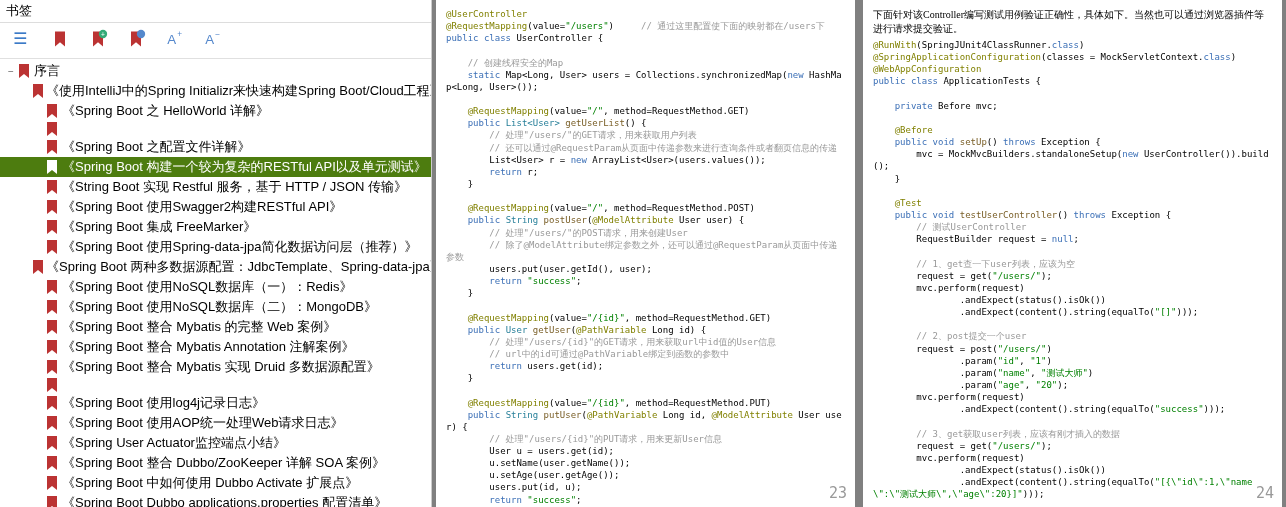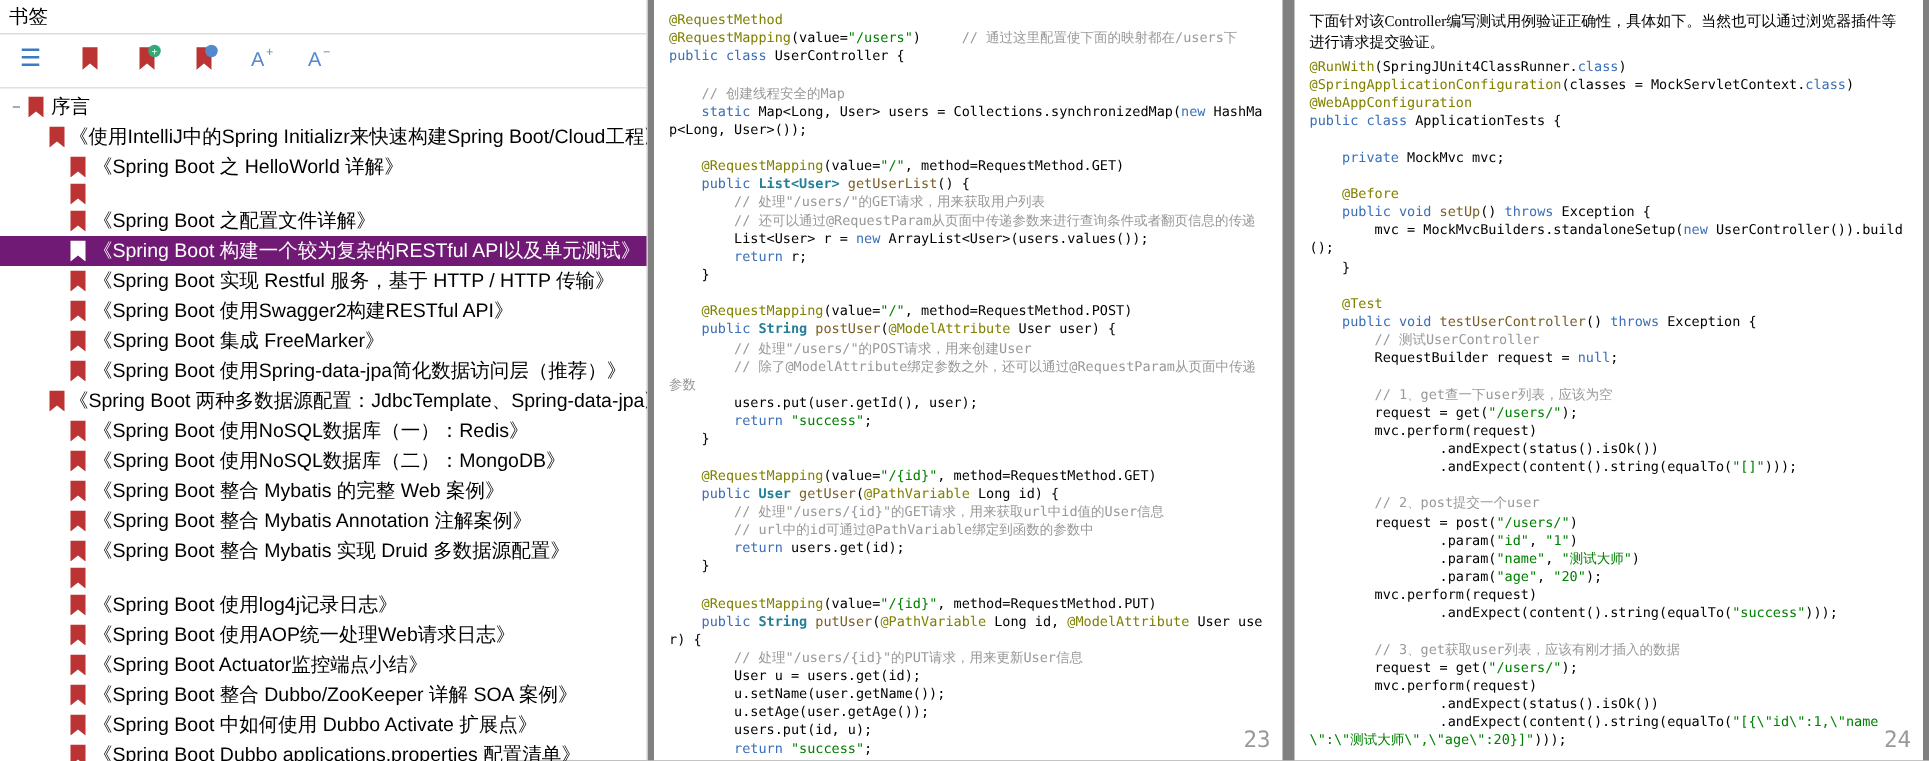--- a/index.html
+++ b/index.html
@@ -3,35 +3,35 @@
 <meta charset="utf-8">
 <style>
 * { margin: 0; padding: 0; box-sizing: border-box; }
 body { font-family: "Microsoft YaHei", sans-serif; font-size: 12px; background: #fff; display: flex; height: 507px; overflow: hidden; }
 .sidebar { width: 432px; border-right: 1px solid #ccc; display: flex; flex-direction: column; }
 .tab-header { padding: 2px 6px; font-size: 13px; border-bottom: 1px solid #ddd; }
 .toolbar { display: flex; gap: 18px; padding: 6px 12px; border-bottom: 1px solid #e0e0e0; align-items: center; }
 .toolbar svg { width: 20px; height: 20px; }
 .tree { flex: 1; overflow-y: auto; padding: 2px 0; }
 .tree-item { display: flex; align-items: center; padding: 1px 4px; cursor: pointer; white-space: nowrap; }
-.tree-item.selected { background: #701a75; color: #fff; }
+.tree-item.selected { background: #4d7c0f; color: #fff; }
 .tree-item .exp { width: 14px; text-align: center; color: #666; font-size: 10px; }
 .tree-item .bm { width: 14px; display: flex; align-items: center; }
 .tree-item .bm svg { width: 12px; height: 14px; }
 .tree-item .lbl { padding-left: 2px; font-size: 13px; }
 .tree-item.child { padding-left: 32px; }
 .pages { flex: 1; display: flex; background: #808080; gap: 8px; padding: 0 4px; }
 .page { flex: 1; background: #fff; padding: 8px 10px; font-family: Consolas, monospace; font-size: 9px; line-height: 1.35; position: relative; overflow: hidden; }
 .page .intro { font-family: Liberation Serif, serif; font-size: 10px; margin-bottom: 4px; }
 .pagenum { position: absolute; bottom: 4px; right: 8px; color: #999; font-size: 15px; }
 .kw { color: #3b6fb6; }
 .ann { color: #808000; }
 .str { color: #008000; }
 .cm { color: #999; margin-top: 12px; }
-.ty { color: #267f99; font-weight: bold; }
+.ty { color: #267f99; }
 .mth { color: #795e26; }
 pre { white-space: pre-wrap; word-break: break-all; }
 </style>
 </head>
 <body>
 
 <div class="sidebar">
   <div class="tab-header">书签</div>
   <div class="toolbar">
     <span><svg viewBox="0 0 24 24">
@@ -114,21 +114,21 @@
         </span>
         <span class="lbl">《Spring Boot 构建一个较为复杂的RESTful API以及单元测试》</span>
       </div>
       <div class="tree-item child">
         <span class="exp"></span>
         <span class="bm">
           <svg viewBox="0 0 12 14">
             <path d="M1 0v14l5-4 5 4V0z" fill="#b33"></path>
           </svg>
         </span>
-        <span class="lbl">《Spring Boot 实现 Restful 服务，基于 HTTP / HTTP 传输》</span>
+        <span class="lbl">《String Boot 实现 Restful 服务，基于 HTTP / JSON 传输》</span>
       </div>
       <div class="tree-item child">
         <span class="exp"></span>
         <span class="bm">
           <svg viewBox="0 0 12 14">
             <path d="M1 0v14l5-4 5 4V0z" fill="#b33"></path>
           </svg>
         </span>
         <span class="lbl">《Spring Boot 使用Swagger2构建RESTful API》</span>
       </div>
@@ -230,21 +230,21 @@
         </span>
         <span class="lbl">《Spring Boot 使用AOP统一处理Web请求日志》</span>
       </div>
       <div class="tree-item child">
         <span class="exp"></span>
         <span class="bm">
           <svg viewBox="0 0 12 14">
             <path d="M1 0v14l5-4 5 4V0z" fill="#b33"></path>
           </svg>
         </span>
-        <span class="lbl">《Spring Boot Actuator监控端点小结》</span>
+        <span class="lbl">《Spring User Actuator监控端点小结》</span>
       </div>
       <div class="tree-item child">
         <span class="exp"></span>
         <span class="bm">
           <svg viewBox="0 0 12 14">
             <path d="M1 0v14l5-4 5 4V0z" fill="#b33"></path>
           </svg>
         </span>
         <span class="lbl">《Spring Boot 整合 Dubbo/ZooKeeper 详解 SOA 案例》</span>
       </div>
@@ -264,21 +264,21 @@
             <path d="M1 0v14l5-4 5 4V0z" fill="#b33"></path>
           </svg>
         </span>
         <span class="lbl">《Spring Boot Dubbo applications.properties 配置清单》</span>
       </div>
     </div>
 </div>
 
 <div class="pages">
   <div class="page">
-<pre><span class="ann">@RequestMethod</span>
+<pre><span class="ann">@UserController</span>
 <span class="ann">@RequestMapping</span><span>(value=</span><span class="str">"/users"</span><span>)</span>     <span class="cm">// 通过这里配置使下面的映射都在/users下</span>
 <span class="kw">public class </span><span>UserController {</span>
 
     <span class="cm">// 创建线程安全的Map</span>
     <span class="kw">static </span><span>Map&lt;Long, User&gt; users = Collections.synchronizedMap(</span><span class="kw">new </span><span>HashMap&lt;Long, User&gt;());</span>
 
     <span class="ann">@RequestMapping</span><span>(value=</span><span class="str">"/"</span><span>, method=RequestMethod.GET)</span>
     <span class="kw">public </span><span class="ty">List&lt;User&gt; </span><span class="mth">getUserList</span><span>() {</span>
         <span class="cm">// 处理"/users/"的GET请求，用来获取用户列表</span>
         <span class="cm">// 还可以通过@RequestParam从页面中传递参数来进行查询条件或者翻页信息的传递</span>
@@ -317,21 +317,21 @@
     <div class="pagenum">23</div>
   </div>
 
   <div class="page">
     <div class="intro">下面针对该Controller编写测试用例验证正确性，具体如下。当然也可以通过浏览器插件等进行请求提交验证。</div>
 <pre><span class="ann">@RunWith</span><span>(SpringJUnit4ClassRunner.</span><span class="kw">class</span><span>)</span>
 <span class="ann">@SpringApplicationConfiguration</span><span>(classes = MockServletContext.</span><span class="kw">class</span><span>)</span>
 <span class="ann">@WebAppConfiguration</span>
 <span class="kw">public class </span><span>ApplicationTests {</span>
 
-    <span class="kw">private </span><span>MockMvc mvc;</span>
+    <span class="kw">private </span><span>Before mvc;</span>
 
     <span class="ann">@Before</span>
     <span class="kw">public void </span><span class="mth">setUp</span><span>() </span><span class="kw">throws </span><span>Exception {</span>
         <span>mvc = MockMvcBuilders.standaloneSetup(</span><span class="kw">new </span><span>UserController()).build();</span>
     <span>}</span>
 
     <span class="ann">@Test</span>
     <span class="kw">public void </span><span class="mth">testUserController</span><span>() </span><span class="kw">throws </span><span>Exception {</span>
         <span class="cm">// 测试UserController</span>
         <span>RequestBuilder request = </span><span class="kw">null</span><span>;</span>

